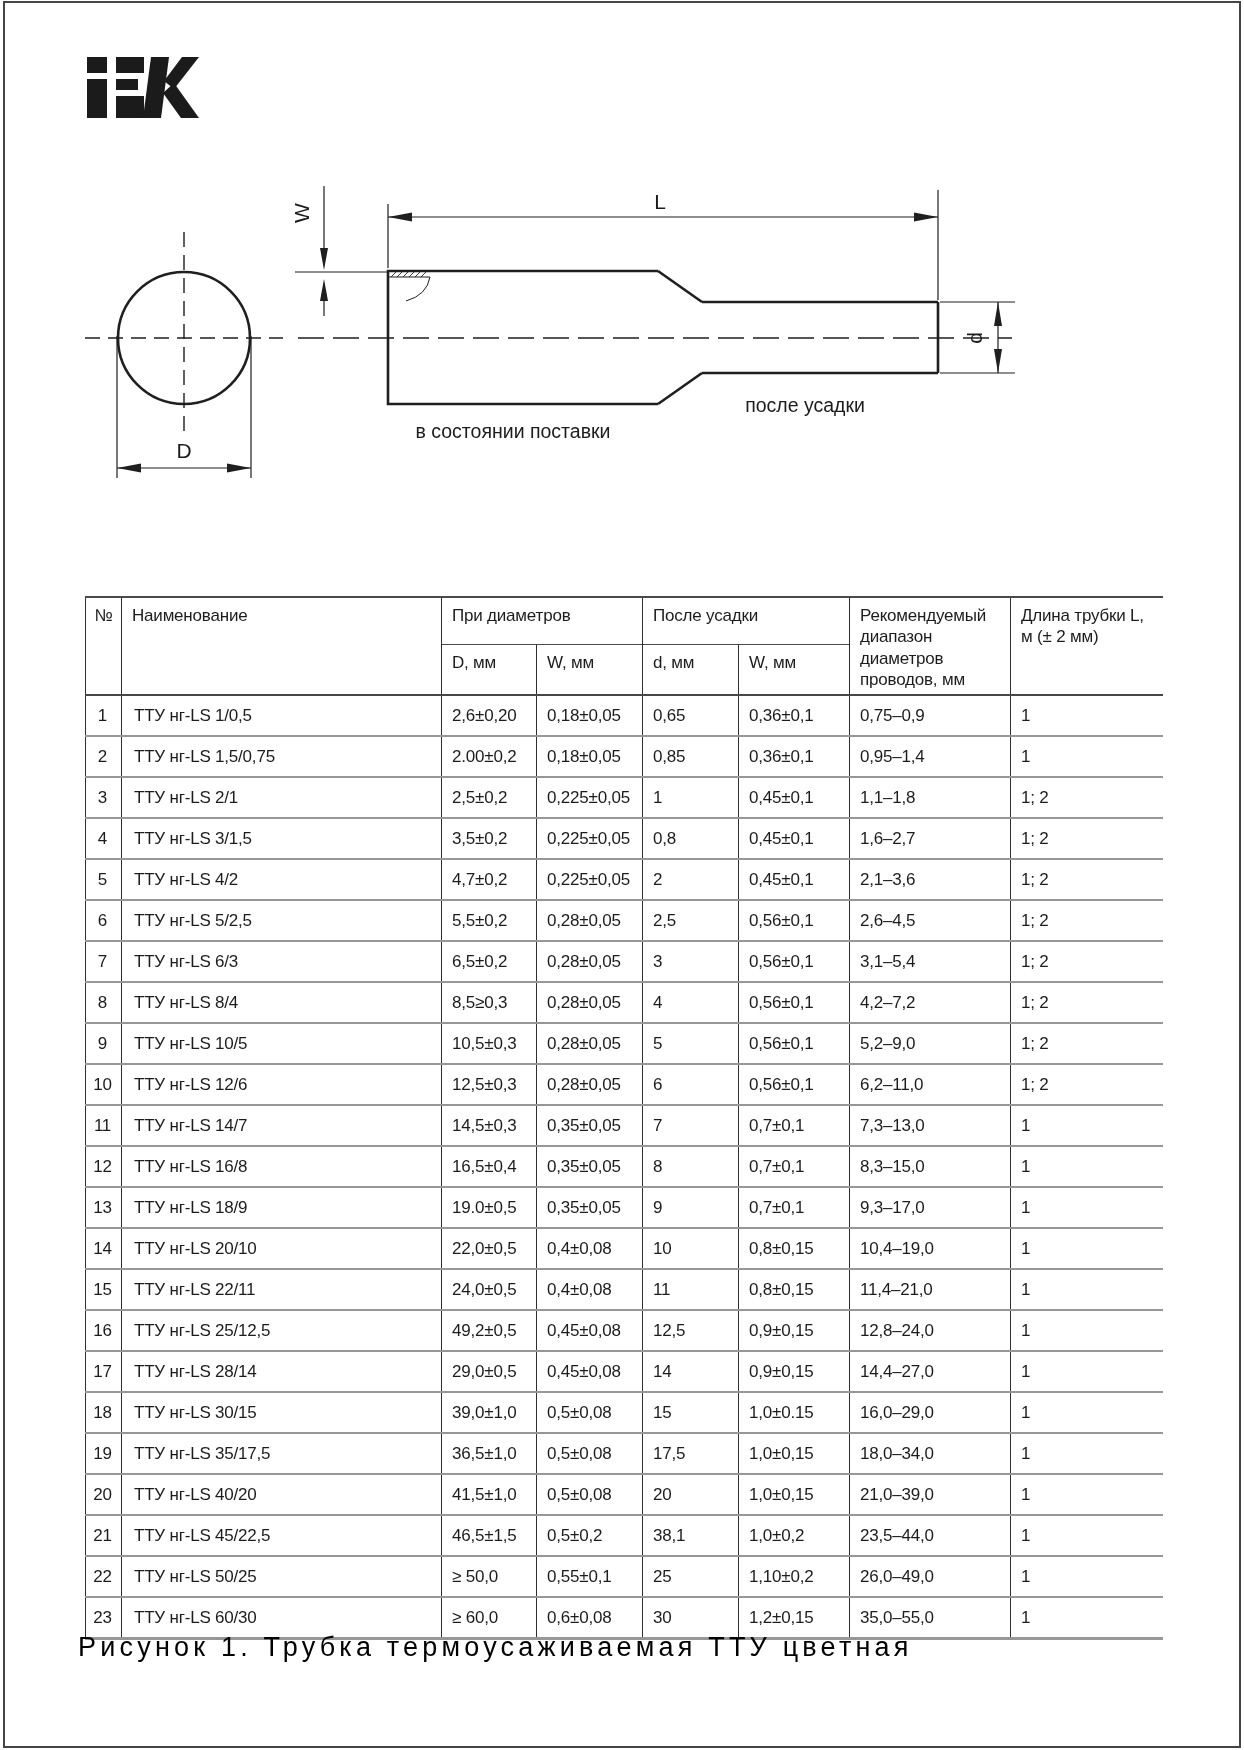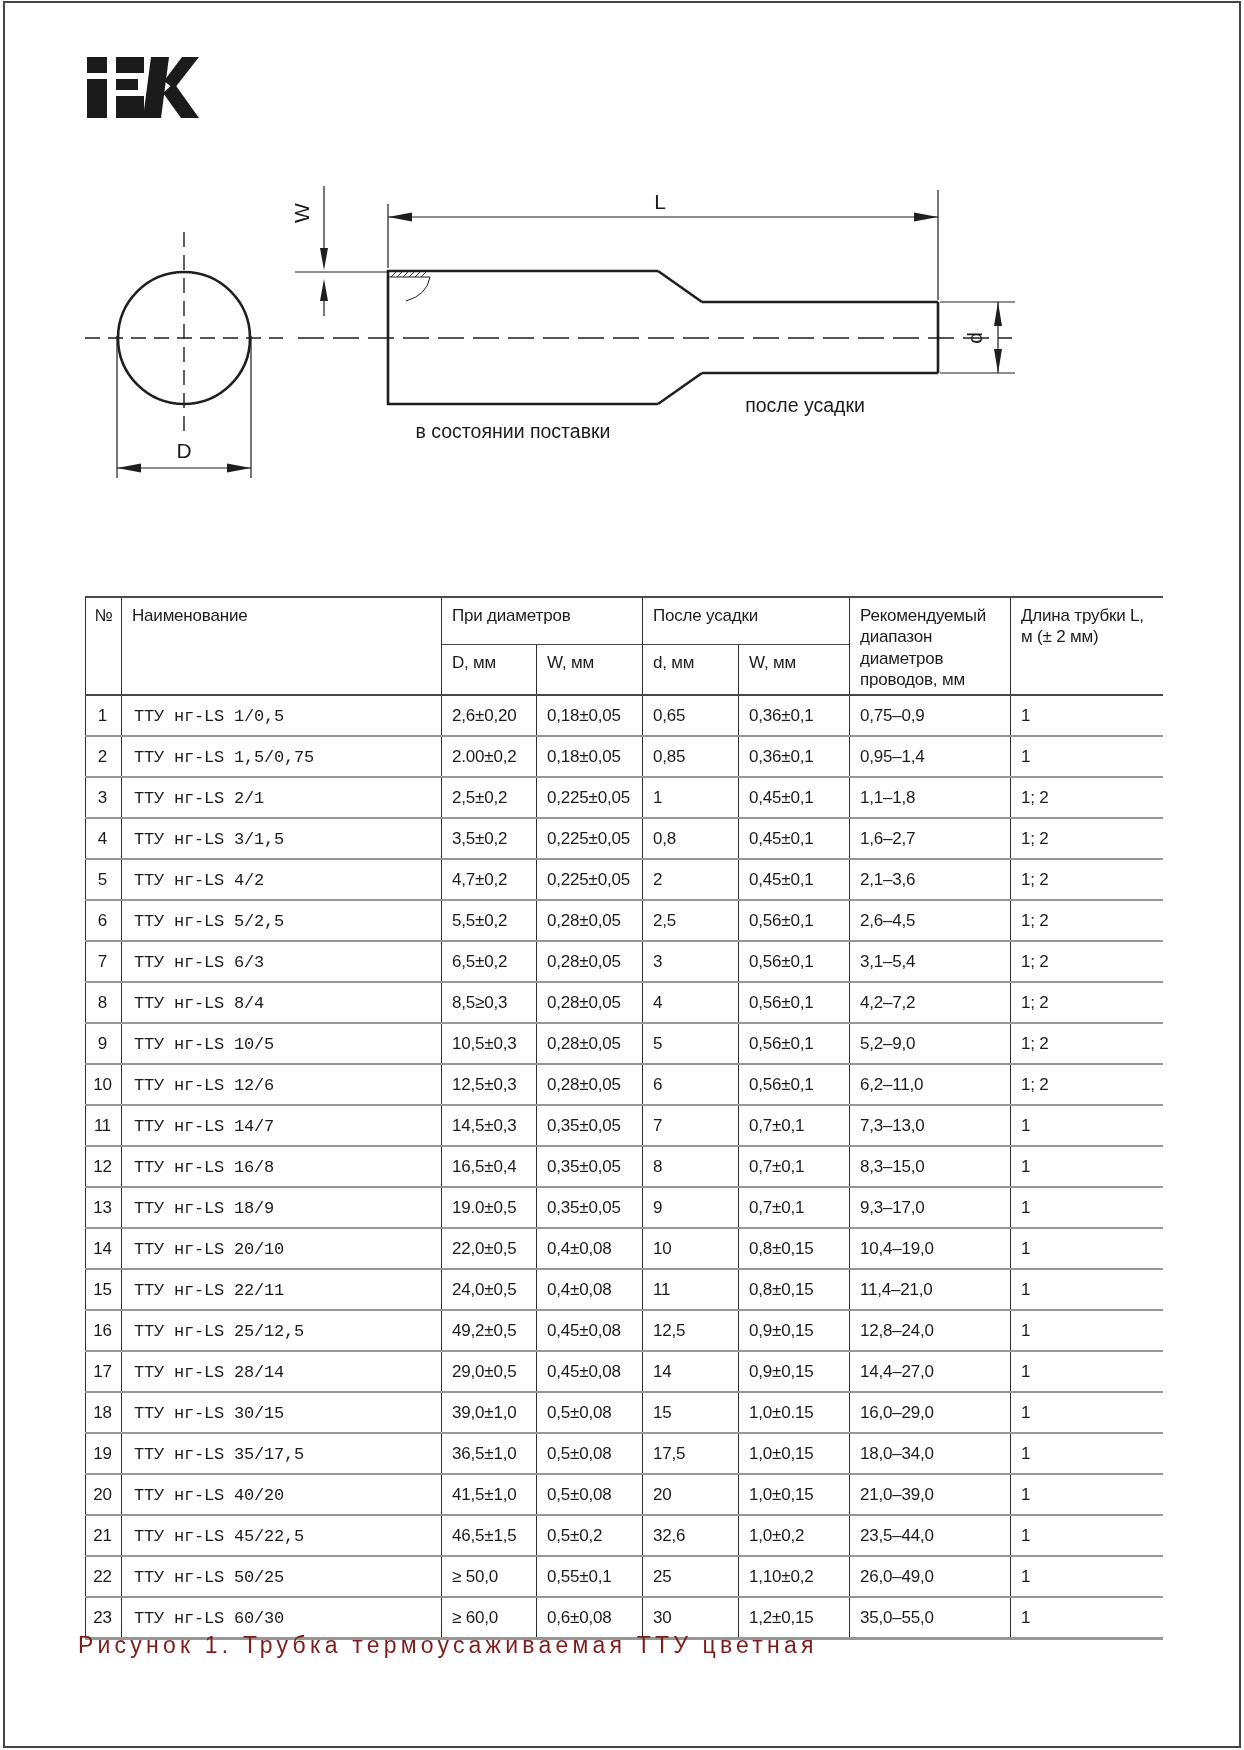--- a/index.html
+++ b/index.html
@@ -27,25 +27,25 @@
   .spec thead th { vertical-align:top; padding:7px 5px 0 10px; line-height:1.25; }
   .spec thead tr.grouprow th { border-top:2.5px solid #4a4a4a; height:39px; }
   .spec thead tr.subhead th { border-top:1.5px solid #4a4a4a; height:42px; }
   .spec thead th.th-num { text-align:center; padding-left:0; padding-right:0; }
   .spec tbody td {
     border-top:2px solid #979797; height:38px; vertical-align:middle;
     padding:1px 4px 0 10px; white-space:nowrap;
   }
   .spec tbody tr:first-child td { border-top:2.5px solid #474747; }
   .spec tbody td.c0 { text-align:center; padding-left:0; padding-right:2px; }
-  .spec tbody td.c1 { padding-left:12px;font-family:Liberation Mono, monospace; }
+  .spec tbody td.c1 { padding-left:12px; }
 
   .caption {
     position:absolute; left:78px; top:1632px;
-    font-size:23px; letter-spacing:4.2px; color:#7f1d1d;
+    font-size:27px; letter-spacing:4.2px; color:#000000;
     white-space:nowrap;
   }
 </style>
 </head>
 <body>
 
 <div>
 
   <div class="page-frame"></div>
 
@@ -348,21 +348,21 @@
           <td class="c4">20</td>
           <td class="c5">1,0±0,15</td>
           <td class="c6">21,0–39,0</td>
           <td class="c7">1</td>
         </tr>
         <tr>
           <td class="c0">21</td>
           <td class="c1">ТТУ нг-LS 45/22,5</td>
           <td class="c2">46,5±1,5</td>
           <td class="c3">0,5±0,2</td>
-          <td class="c4">32,6</td>
+          <td class="c4">38,1</td>
           <td class="c5">1,0±0,2</td>
           <td class="c6">23,5–44,0</td>
           <td class="c7">1</td>
         </tr>
         <tr>
           <td class="c0">22</td>
           <td class="c1">ТТУ нг-LS 50/25</td>
           <td class="c2">≥ 50,0</td>
           <td class="c3">0,55±0,1</td>
           <td class="c4">25</td>

